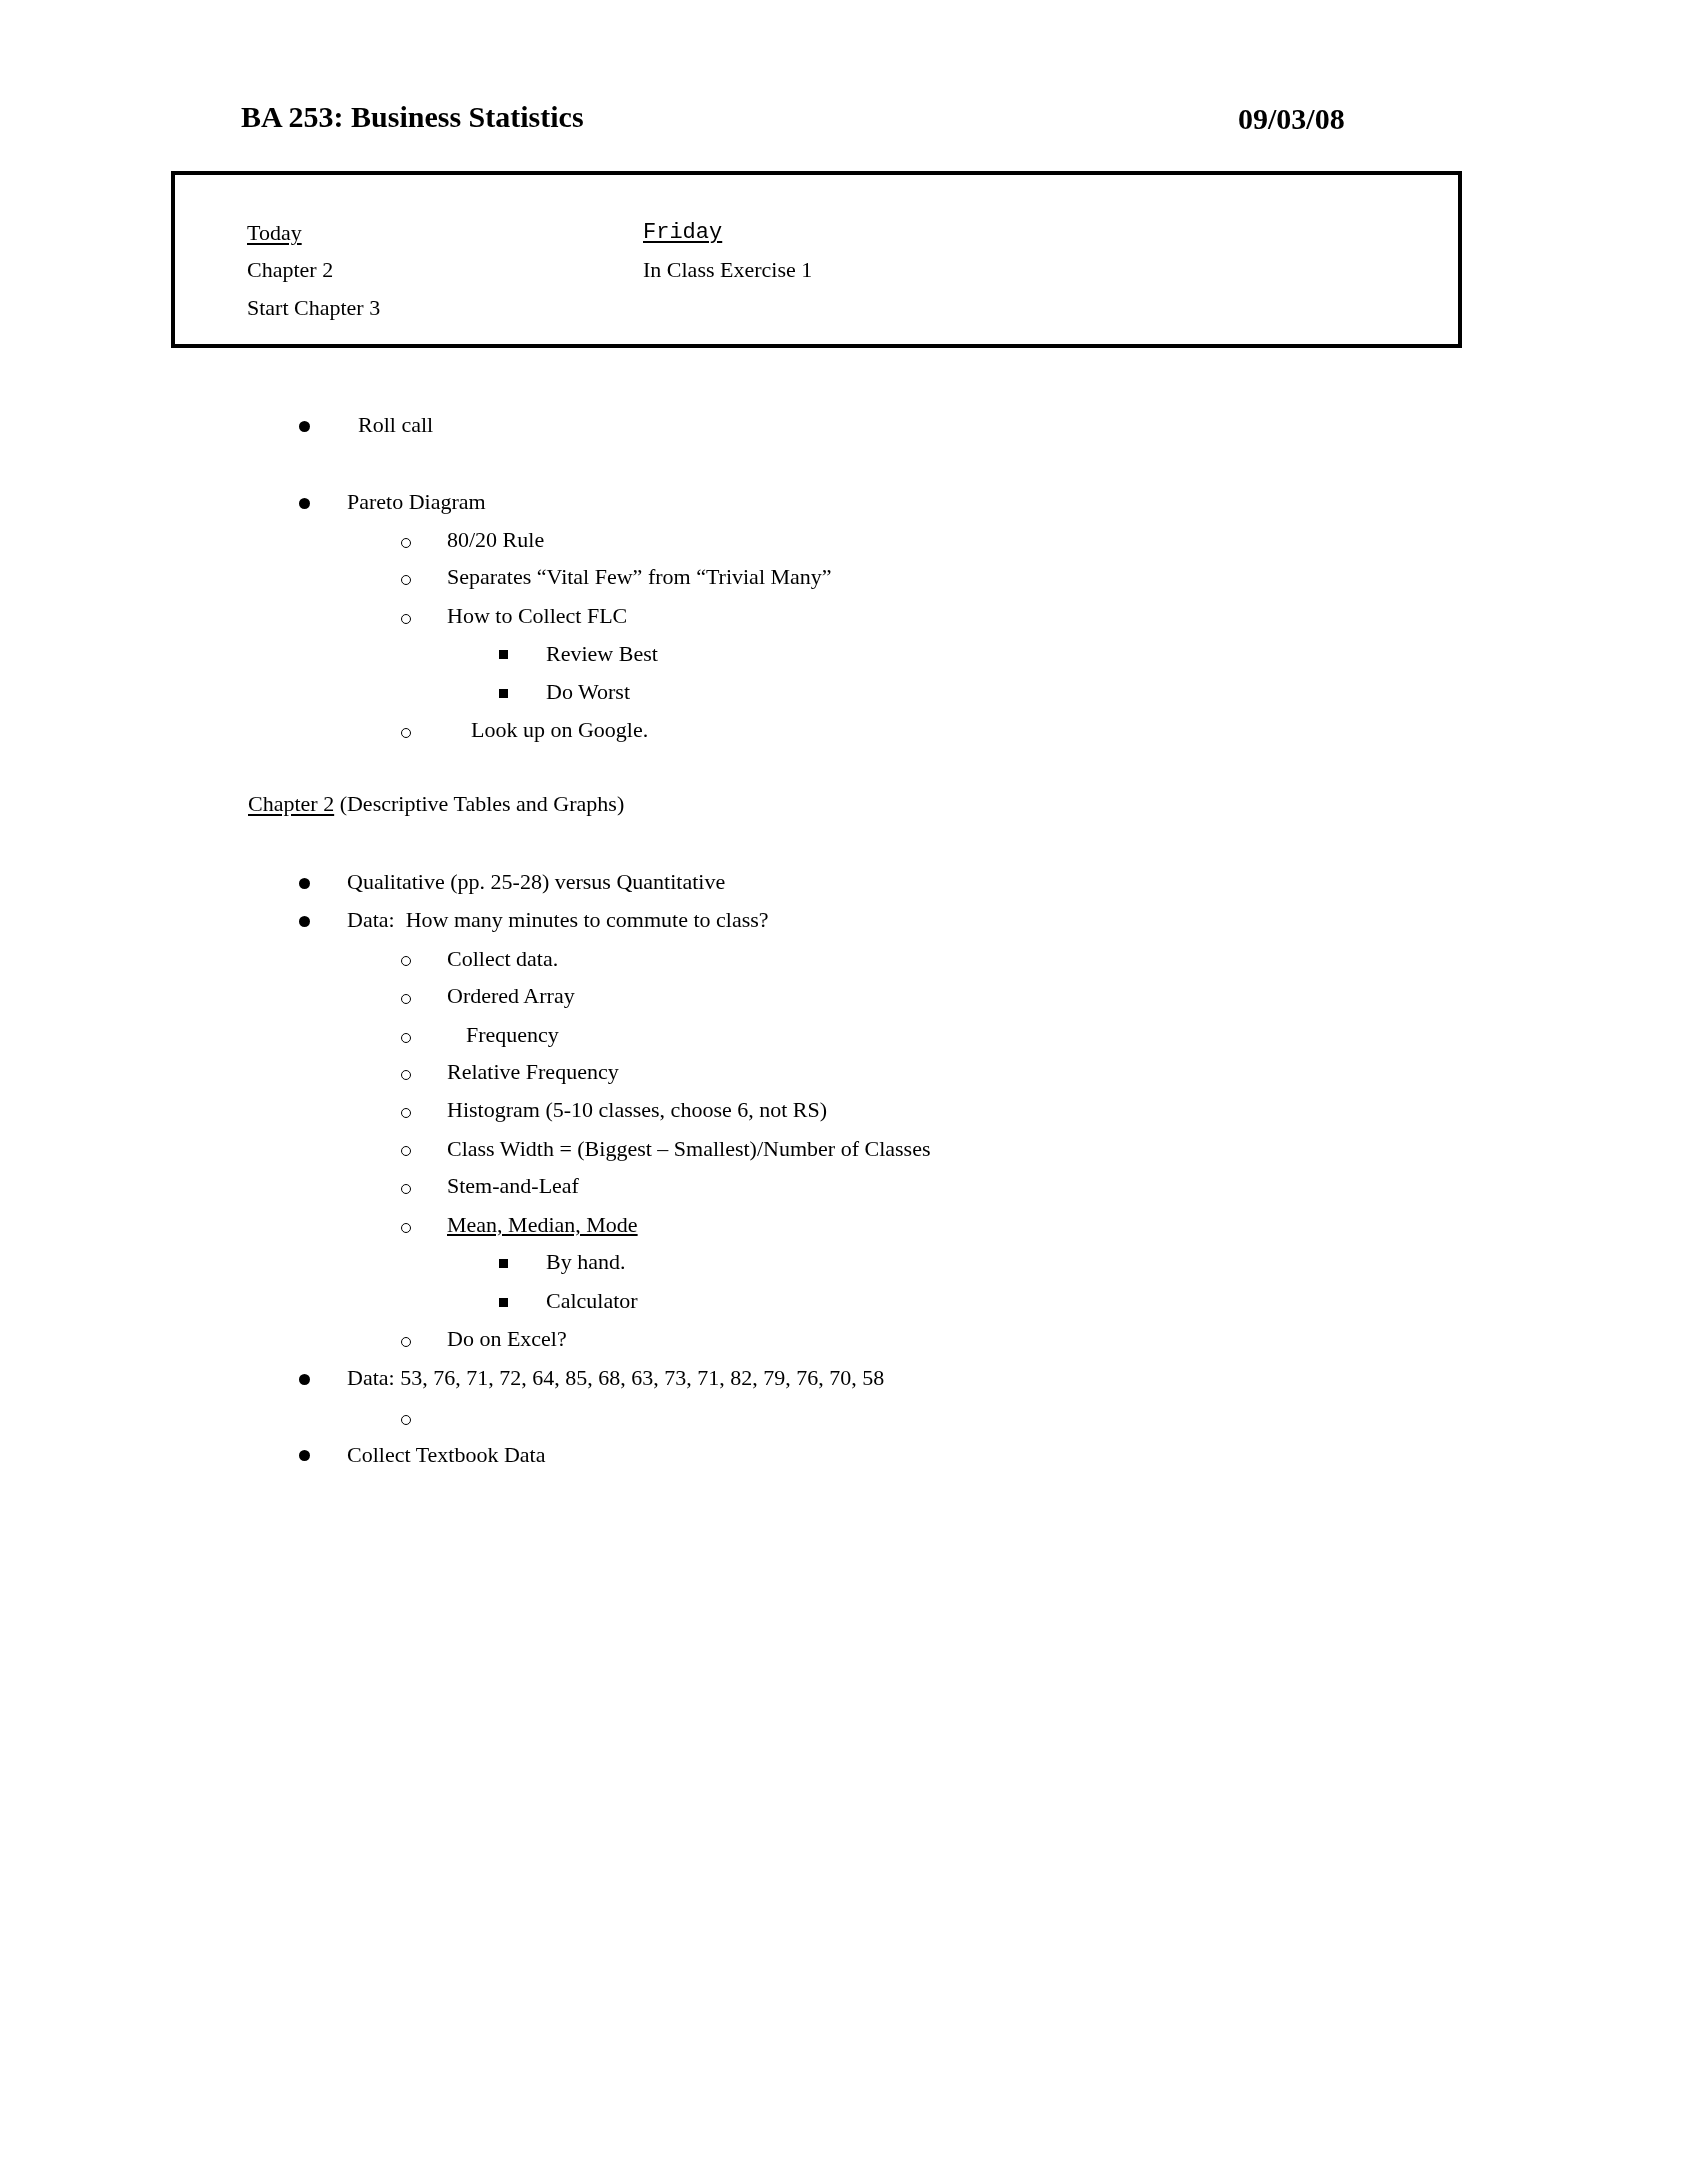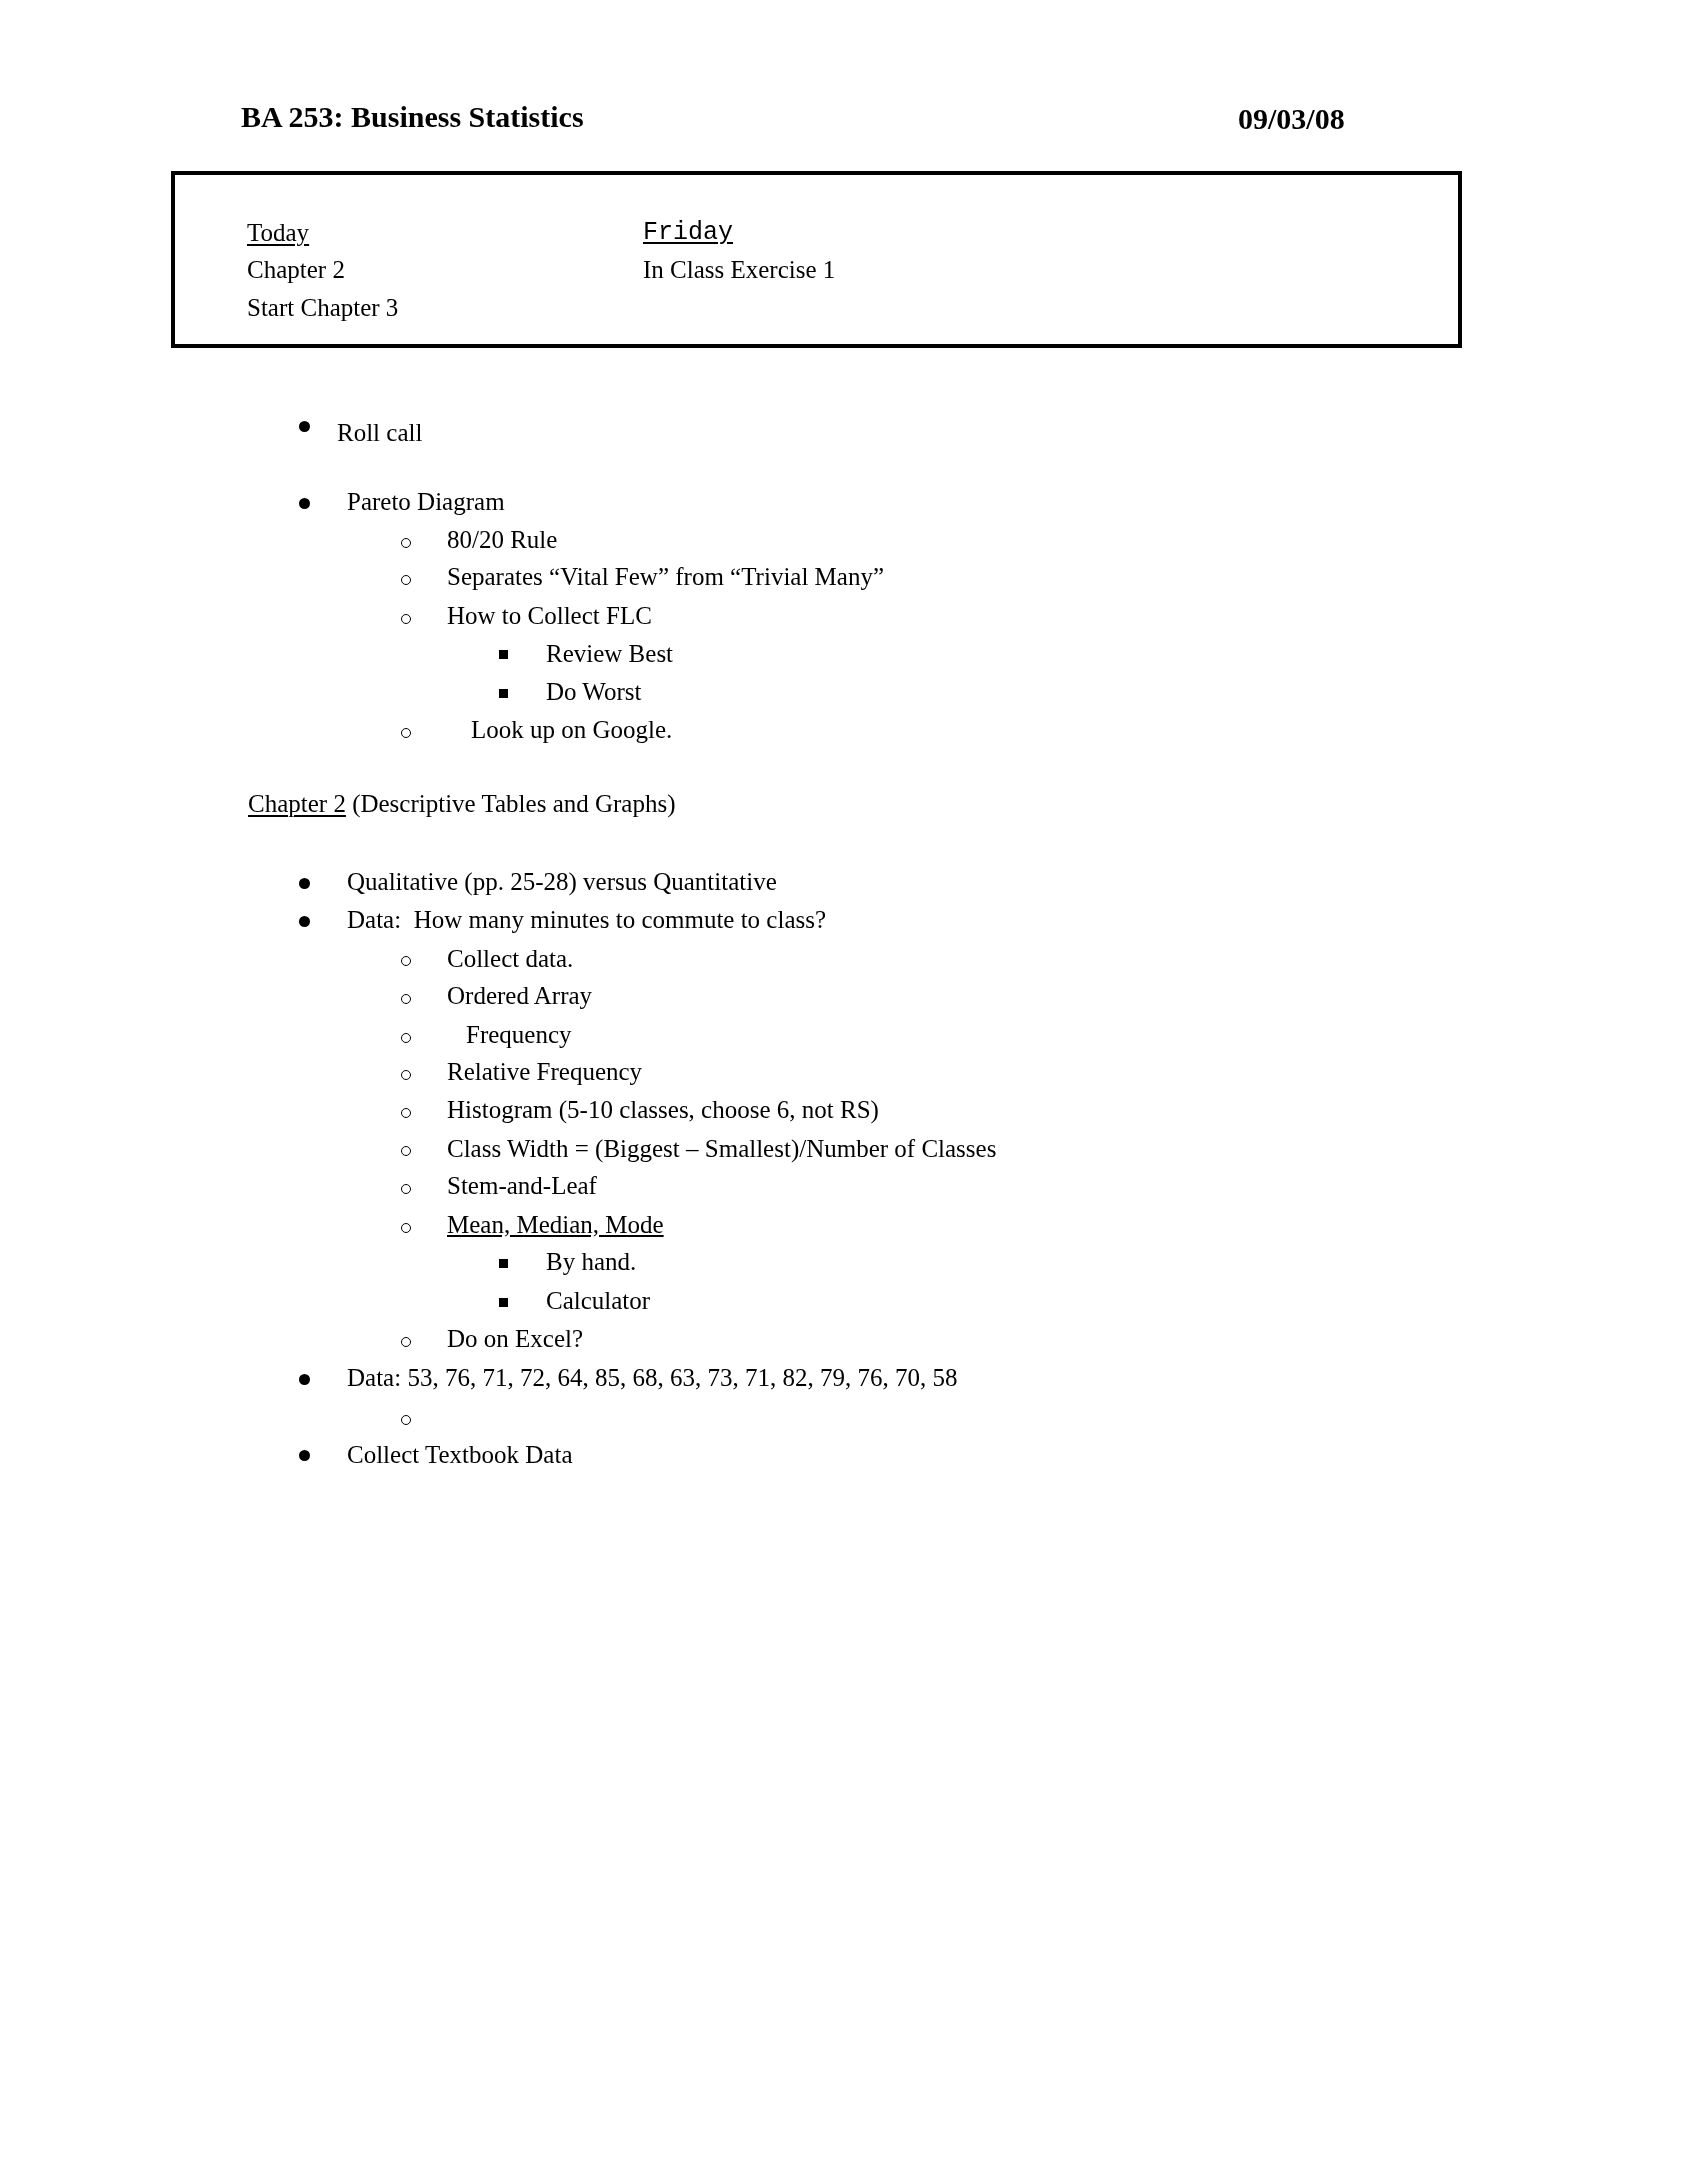--- a/index.html
+++ b/index.html
@@ -17,21 +17,21 @@
     }
     .page {
       position: absolute;
       left: 0; top: 0;
       width: 1683px; height: 2178px;
       background: #ffffff;
       border-radius: 11px;
     }
     .line {
       position: absolute;
-      font-size: 25px;
+      font-size: 22px;
       line-height: 32px;
       white-space: nowrap;
     }
     .title {
       position: absolute;
       font-size: 30px;
       line-height: 30px;
       font-weight: bold;
       white-space: nowrap;
     }
@@ -76,21 +76,21 @@
   <div class="agenda-box"></div>
 
   <div class="line u" style="left:247px; top:217px;">Today</div>
   <div class="line" style="left:247px; top:254px;">Chapter 2</div>
   <div class="line" style="left:247px; top:292px;">Start Chapter 3</div>
 
   <div class="line u" style="left:643px; top:217px;font-family:Liberation Mono, monospace;">Friday</div>
   <div class="line" style="left:643px; top:254px;">In Class Exercise 1</div>
 
   <div class="marker disc" style="left:299px; top:421px;"></div>
-  <div class="line" style="left:337px; top:409px;margin-top:8px;">Roll call</div>
+  <div class="line" style="left:358px; top:409px;">Roll call</div>
 
   <div class="marker disc" style="left:299px; top:498px;"></div>
   <div class="line" style="left:347px; top:486px;">Pareto Diagram</div>
 
   <div class="marker circle" style="left:401px; top:538px;"></div>
   <div class="line" style="left:447px; top:524px;">80/20 Rule</div>
 
   <div class="marker circle" style="left:401px; top:575px;"></div>
   <div class="line" style="left:447px; top:561px;">Separates “Vital Few” from “Trivial Many”</div>
 

